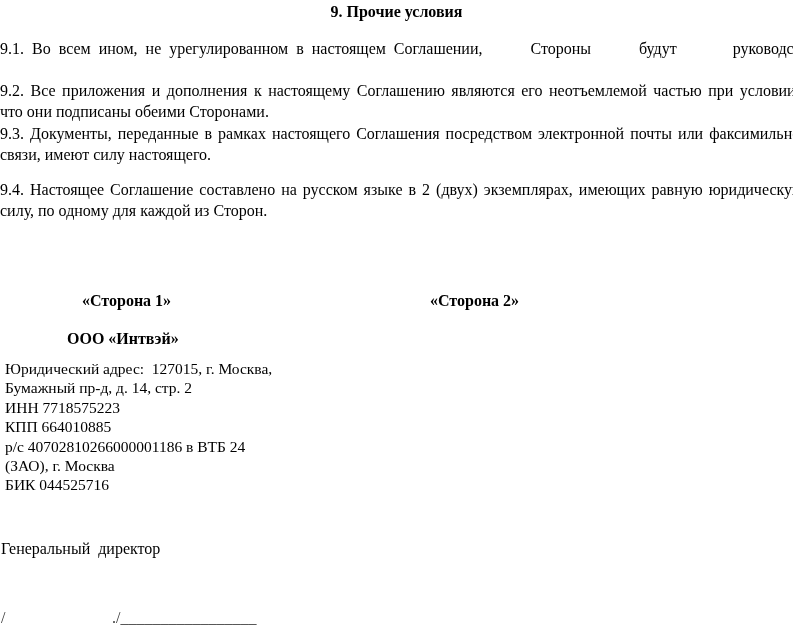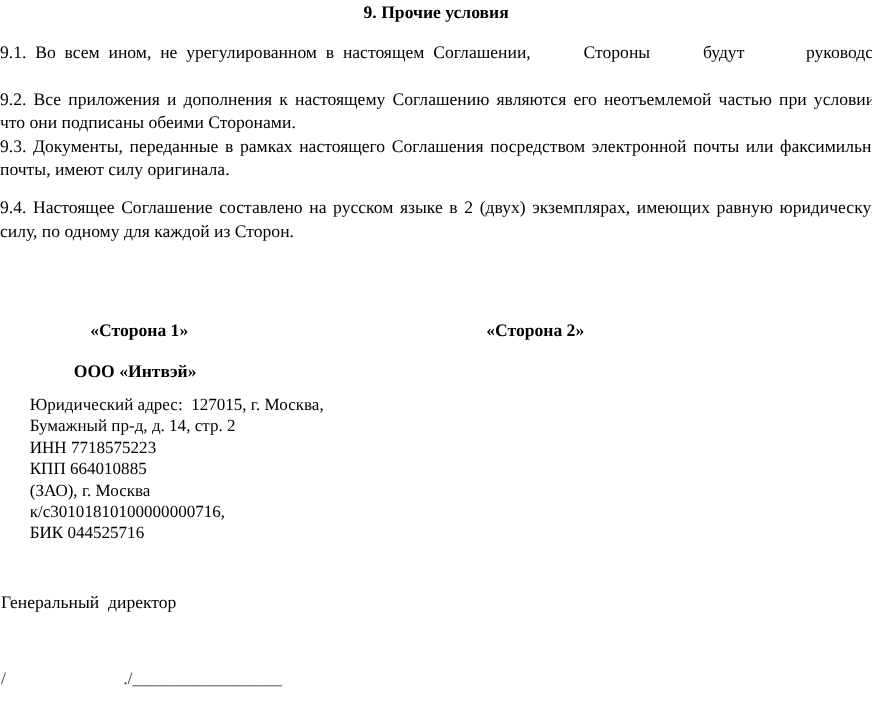--- a/index.html
+++ b/index.html
@@ -38,54 +38,54 @@
   .sp1 { word-spacing: 4px; }
   .sp2 { word-spacing: 2.5px; }
   .sp3 { word-spacing: 2px; }
   .req {
     position: absolute;
     left: 5px;
     top: 359px;
     font-size: 15.5px;
     line-height: 19.4px;
   }
-  .req .rln { white-space: pre; margin-left: 22px; }
+  .req .rln { white-space: pre; }
   .sig { color: #3a3a3a; }
 </style>
 </head>
 <body>
 
 <div class="page">
 
   <div class="center bold" style="top:3px">9. Прочие условия</div>
 
   <div class="ln sp1" style="top:40px">9.1. Во всем ином, не урегулированном в настоящем Соглашении,&nbsp;&nbsp;&nbsp;&nbsp;&nbsp; Стороны&nbsp;&nbsp;&nbsp;&nbsp;&nbsp; будут&nbsp;&nbsp;&nbsp;&nbsp;&nbsp;&nbsp; руководствоваться</div>
 
   <div class="ln sp2" style="top:82px">9.2. Все приложения и дополнения к настоящему Соглашению являются его неотъемлемой частью при условии,</div>
   <div class="ln" style="top:103px">что они подписаны обеими Сторонами.</div>
 
   <div class="ln sp3" style="top:125px">9.3. Документы, переданные в рамках настоящего Соглашения посредством электронной почты или факсимильной</div>
-  <div class="ln" style="top:146px">почты, имеют силу оригинала.</div>
+  <div class="ln" style="top:146px">связи, имеют силу настоящего.</div>
 
   <div class="ln sp3" style="top:181px">9.4. Настоящее Соглашение составлено на русском языке в 2 (двух) экземплярах, имеющих равную юридическую</div>
   <div class="ln" style="top:202px">силу, по одному для каждой из Сторон.</div>
 
 
   <div class="abs bold" style="top:292px; left:82px">«Сторона 1»</div>
-  <div class="abs bold" style="top:292px; left:442px">«Сторона 2»</div>
+  <div class="abs bold" style="top:292px; left:430px">«Сторона 2»</div>
 
   <div class="abs bold" style="top:330px; left:67px">ООО «Интвэй»</div>
 
   <div class="req">
     <div class="rln">Юридический адрес:&nbsp; 127015, г. Москва,</div>
     <div class="rln">Бумажный пр-д, д. 14, стр. 2</div>
     <div class="rln">ИНН 7718575223</div>
     <div class="rln">КПП 664010885</div>
+    <div class="rln">р/с 40702810266000001186 в ВТБ 24</div>
     <div class="rln">(ЗАО), г. Москва</div>
-    <div class="rln">к/с30101810100000000716,</div>
     <div class="rln">БИК 044525716</div>
   </div>
 
   <div class="abs" style="top:540px; left:1px">Генеральный &nbsp;директор</div>
 
   <div class="abs sig" style="top:609px; left:1px">/</div>
   <div class="abs sig" style="top:609px; left:112px">./_________________</div>
 
 </div>
 

